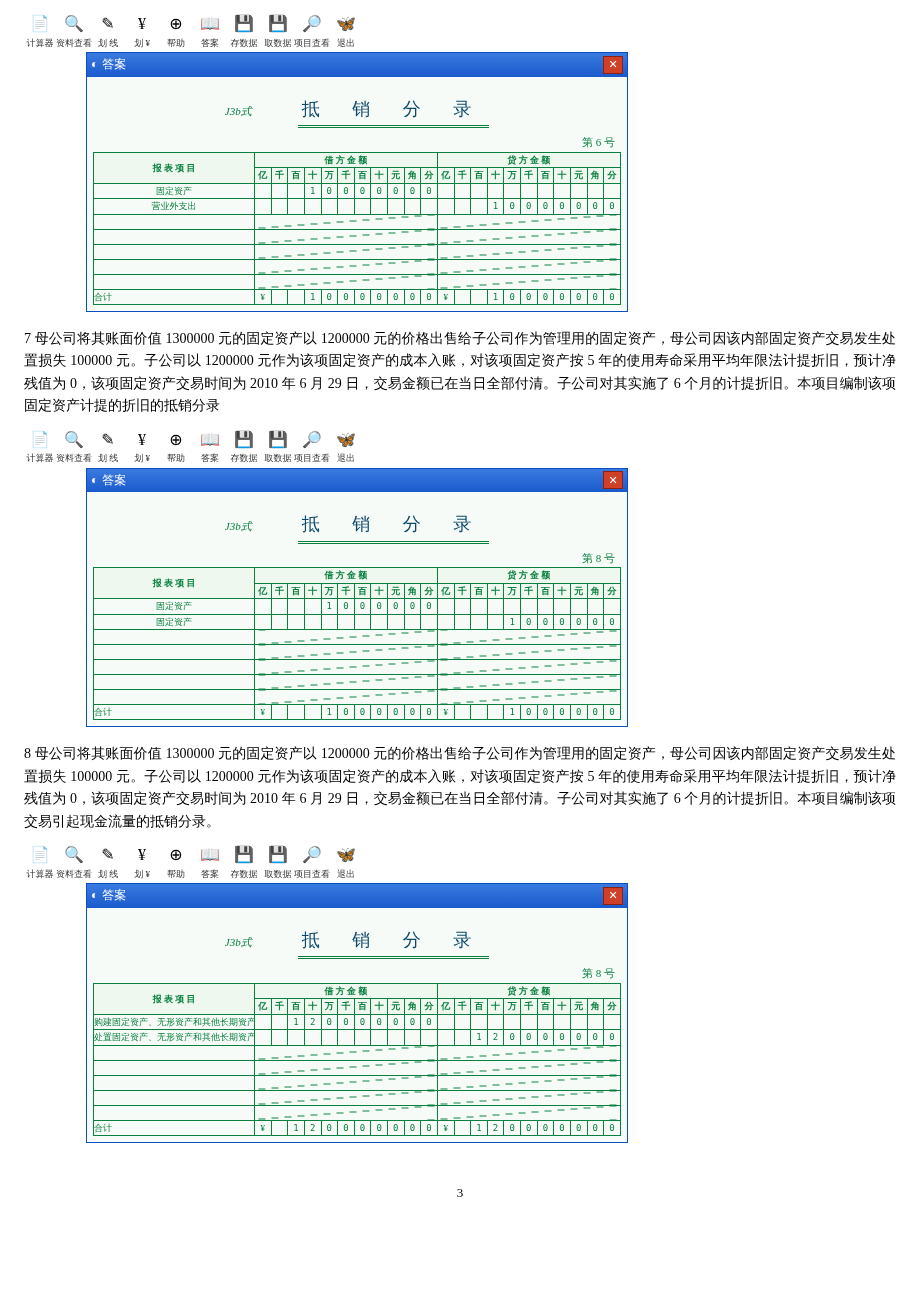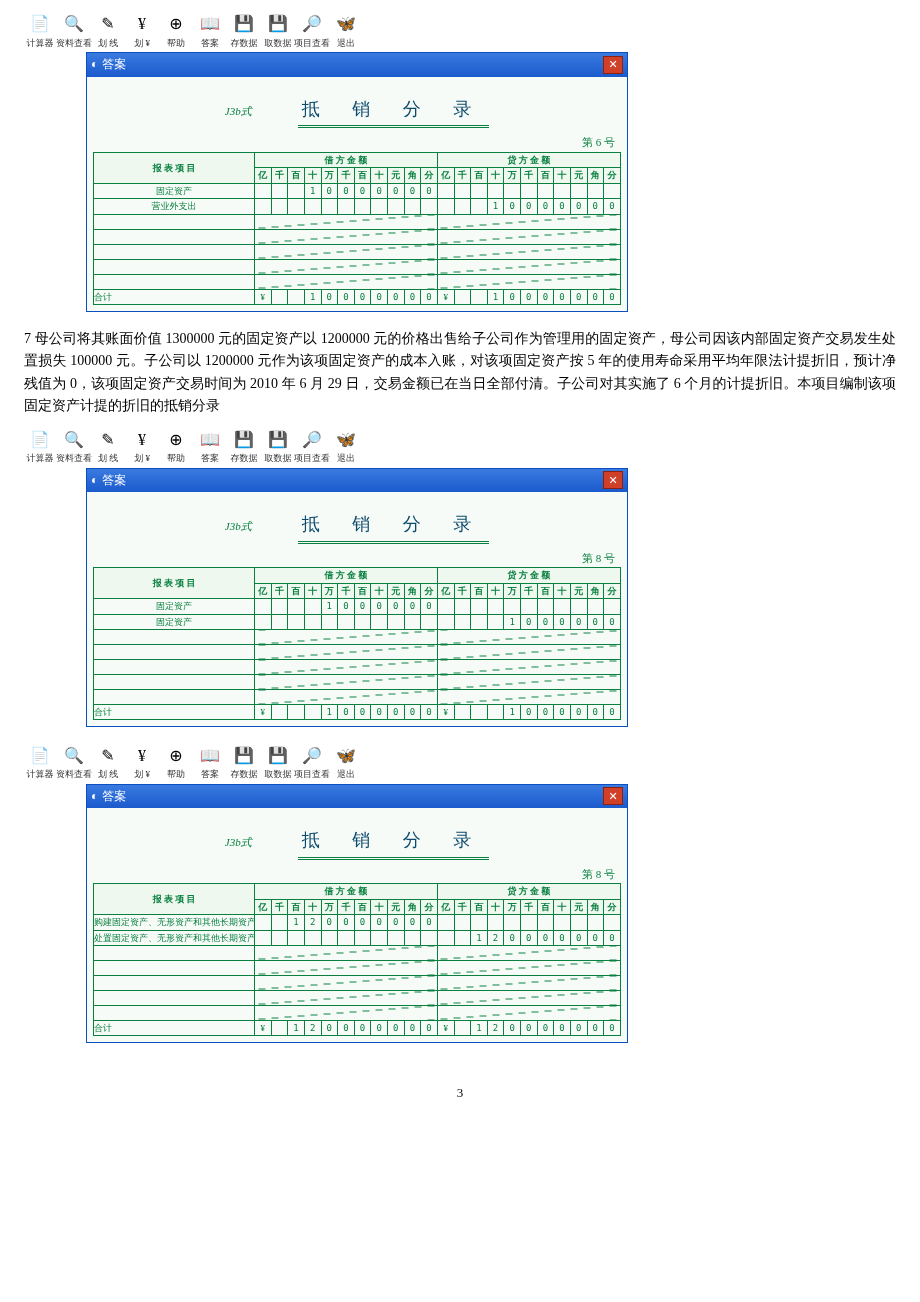--- a/index.html
+++ b/index.html
@@ -414,20 +414,21 @@
                 <td class="unit digit">0</td>
                 <td class="unit digit">0</td>
                 <td class="unit digit">0</td>
                 <td class="unit digit">0</td>
               </tr>
             </tbody>
           </table>
         </div>
       </div>
     </div>
+    <div class="para">8 母公司将其账面价值 1300000 元的固定资产以 1200000 元的价格出售给子公司作为管理用的固定资产，母公司因该内部固定资产交易发生处置损失 100000 元。子公司以 1200000 元作为该项固定资产的成本入账，对该项固定资产按 5 年的使用寿命采用平均年限法计提折旧，预计净残值为 0，该项固定资产交易时间为 2010 年 6 月 29 日，交易金额已在当日全部付清。子公司对其实施了 6 个月的计提折旧。本项目编制该项交易引起现金流量的抵销分录。</div>
     <div class="section">
       <div class="toolbar">
         <div class="tbtn">
           <div class="tico">📄</div>
           <div class="tlbl">计算器</div>
         </div>
         <div class="tbtn">
           <div class="tico">🔍</div>
           <div class="tlbl">资料查看</div>
         </div>

